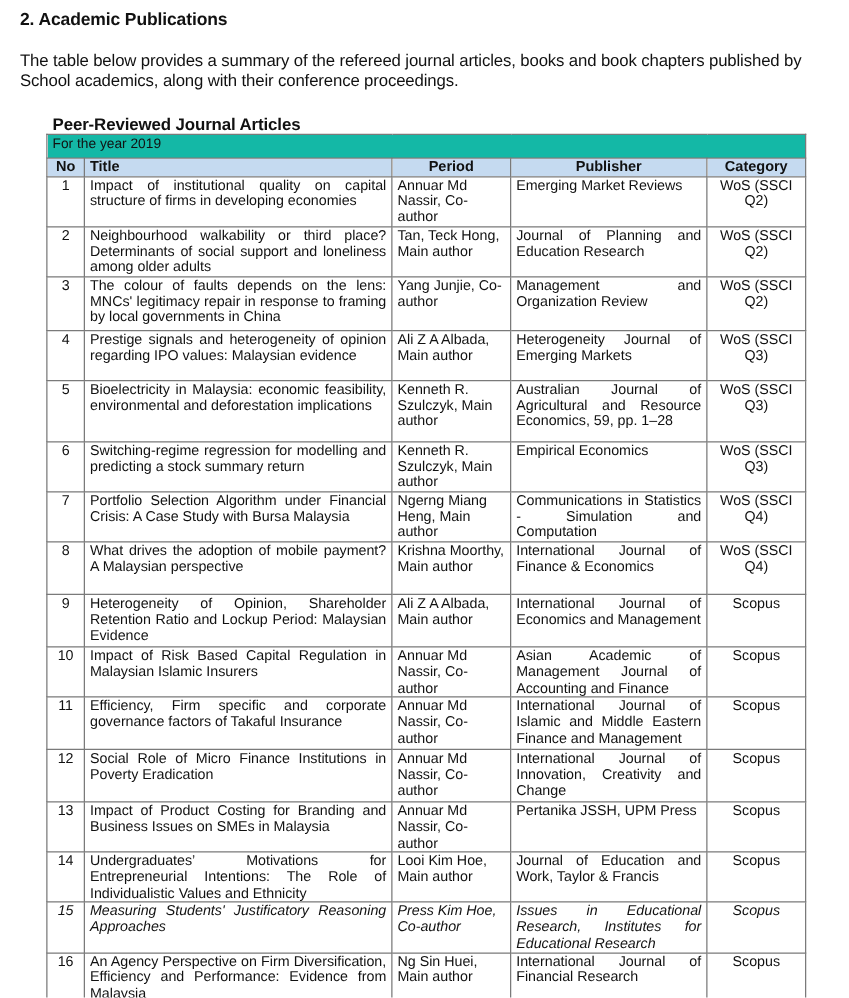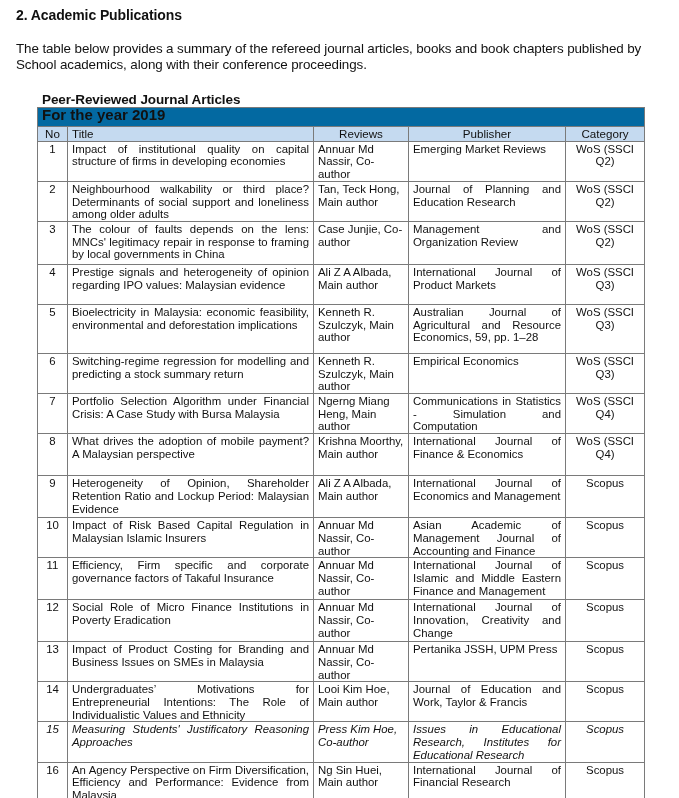--- a/index.html
+++ b/index.html
@@ -22,25 +22,25 @@
   table.pubs {
     position: absolute; left: 37px; top: 107px;
     width: 607px; border-collapse: collapse; table-layout: fixed;
     font-size: 11.4px; line-height: 12.7px;
   }
   table.pubs td, table.pubs th {
     border: 1px solid #7a7a7a; vertical-align: top; padding: 1px 4px 0 4px;
     overflow: hidden;
   }
   .year-row th {
-    text-align: left; font-size: 15px; font-weight: bold; padding: 2px 4px;
-    height: 17px; background: #0369a1;
+    text-align: left; font-size: 11px; font-weight: normal; padding: 2px 4px;
+    height: 17px; background: #14b8a6;
   }
   .head-row th {
-    background: #c5daf0; font-weight: normal; font-size: 11.6px; height: 12px;
+    background: #c5daf0; font-weight: bold; font-size: 11.6px; height: 12px;
     padding: 0 4px;
   }
   .head-row th.left { text-align: left; }
   td.no { text-align: center; }
   td.title, td.publisher { text-align: justify; text-align-last: left; }
   td.cat { text-align: center; }
   col.c-no { width: 30px; }
   col.c-title { width: 246px; }
   col.c-author { width: 95px; }
   col.c-pub { width: 157px; }
@@ -61,21 +61,21 @@
       <col class="c-pub">
       <col class="c-cat">
   </colgroup>
   <thead>
     <tr class="year-row">
       <th colspan="5">For the year 2019</th>
     </tr>
     <tr class="head-row">
       <th>No</th>
       <th class="left">Title</th>
-      <th>Reviews</th>
+      <th>Period</th>
       <th>Publisher</th>
       <th>Category</th>
     </tr>
   </thead>
   <tbody id="rows">
       <tr style="height: 40px;">
         <td class="no">1</td>
         <td class="title">Impact of institutional quality on capital structure of firms in developing economies</td>
         <td class="author">Annuar Md Nassir, Co-author</td>
         <td class="publisher">Emerging Market Reviews</td>
@@ -84,29 +84,29 @@
       <tr style="height: 38px;">
         <td class="no">2</td>
         <td class="title">Neighbourhood walkability or third place? Determinants of social support and loneliness among older adults</td>
         <td class="author">Tan, Teck Hong, Main author</td>
         <td class="publisher">Journal of Planning and Education Research</td>
         <td class="cat">WoS (SSCI Q2)</td>
       </tr>
       <tr style="height: 43px;">
         <td class="no">3</td>
         <td class="title">The colour of faults depends on the lens: MNCs' legitimacy repair in response to framing by local governments in China</td>
-        <td class="author">Case Junjie, Co-author</td>
+        <td class="author">Yang Junjie, Co-author</td>
         <td class="publisher">Management and Organization Review</td>
         <td class="cat">WoS (SSCI Q2)</td>
       </tr>
       <tr style="height: 40px;">
         <td class="no">4</td>
         <td class="title">Prestige signals and heterogeneity of opinion regarding IPO values: Malaysian evidence</td>
         <td class="author">Ali Z A Albada, Main author</td>
-        <td class="publisher">International Journal of Product Markets</td>
+        <td class="publisher">Heterogeneity Journal of Emerging Markets</td>
         <td class="cat">WoS (SSCI Q3)</td>
       </tr>
       <tr style="height: 49px;">
         <td class="no">5</td>
         <td class="title">Bioelectricity in Malaysia: economic feasibility, environmental and deforestation implications</td>
         <td class="author">Kenneth R. Szulczyk, Main author</td>
         <td class="publisher">Australian Journal of Agricultural and Resource Economics, 59, pp. 1–28</td>
         <td class="cat">WoS (SSCI Q3)</td>
       </tr>
       <tr style="height: 38px;">

